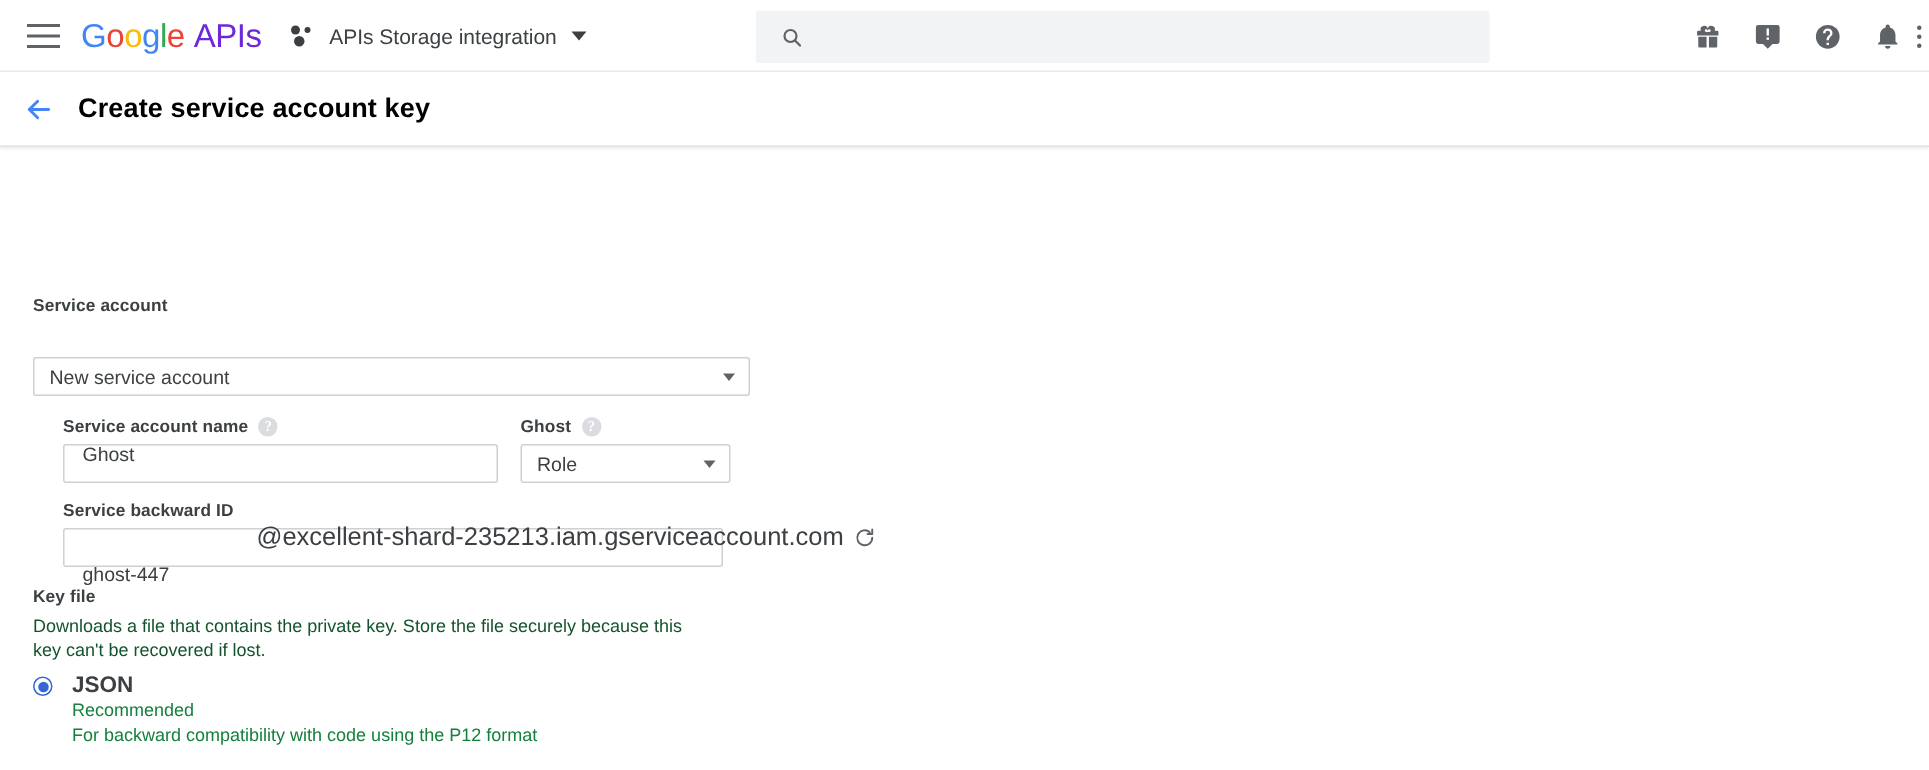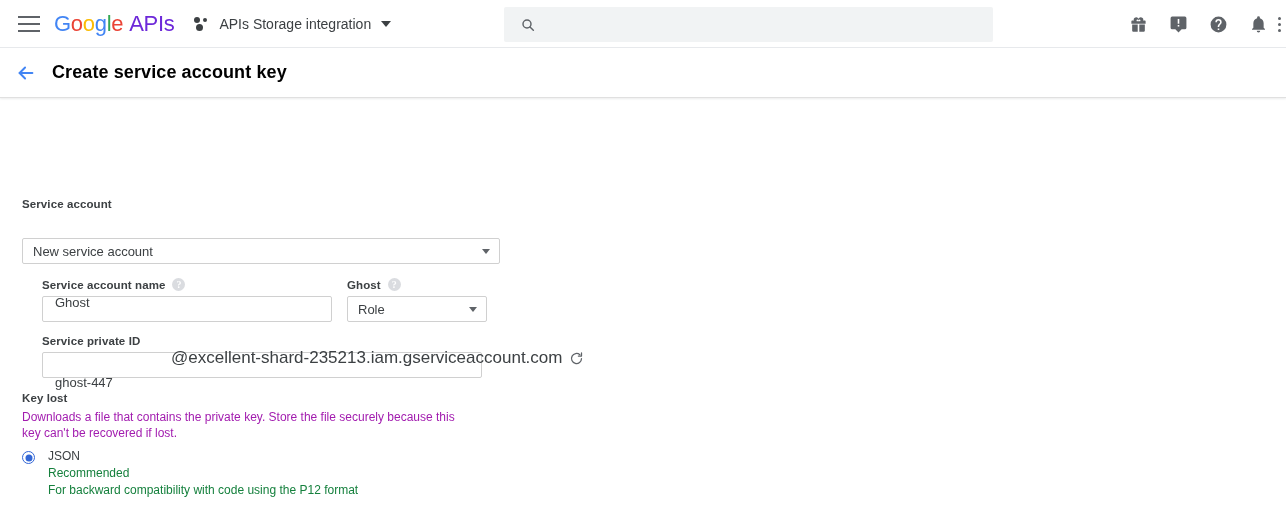--- a/index.html
+++ b/index.html
@@ -290,21 +290,21 @@
     margin-left: 7px;
     width: 15px;
     height: 15px;
     flex: none;
     cursor: pointer;
   }
 
   .keytype { margin-top: 14px; }
   .keytype-desc {
     font-size: 12px;
-    color: #a21caf;
+    color: #14532d;
     line-height: 16px;
     max-width: 442px;
     margin-top: 1px;
   }
 
   .radio-row {
     display: flex;
     align-items: flex-start;
     margin-top: 8px;
     cursor: pointer;
@@ -325,23 +325,24 @@
   .radio.checked::after {
     content: "";
     position: absolute;
     left: 50%; top: 50%;
     transform: translate(-50%,-50%);
     width: 7px; height: 7px;
     border-radius: 50%;
     background: #3367d6;
   }
   .radio-main {
-    font-size: 12px;
+    font-size: 15px;
     color: #3c4043;
     line-height: 15px;
+    font-weight: bold;
   }
   .radio-sub {
     font-size: 12px;
     color: #15803d;
     margin-top: 2px;
     margin-left: 26px;
     line-height: 15px;
   }
 </style>
 </head>
@@ -458,33 +459,33 @@
           <span class="help-icon">?</span>
         </div>
         <div class="select-box">
           <span>Role</span>
           <span class="caret"></span>
         </div>
       </div>
     </div>
 
     <div class="field-said">
-      <div class="lbl">Service private ID</div>
+      <div class="lbl">Service backward ID</div>
       <div class="txt-box said-box">
         <input class="sa-id" type="text" value="ghost-447" style="">
         <span class="said-domain">@excellent-shard-235213.iam.gserviceaccount.com</span>
         <svg class="refresh-icon" viewBox="0 0 24 24" fill="none" stroke="#5f6368" stroke-width="2" stroke-linecap="round">
           <path d="M20 12a8 8 0 1 1-2.6-5.9"></path>
           <path d="M20 3v5h-5" stroke-linejoin="round"></path>
         </svg>
       </div>
     </div>
 
     <div class="keytype">
-      <div class="lbl">Key lost</div>
+      <div class="lbl">Key file</div>
       <div class="keytype-desc">Downloads a file that contains the private key. Store the file securely because this key can't be recovered if lost.</div>
 
       <div>
         <div class="radio-row">
           <span class="radio checked"></span>
           <span class="radio-main">JSON</span>
         </div>
         <div class="radio-sub">Recommended</div>
       </div>
 

